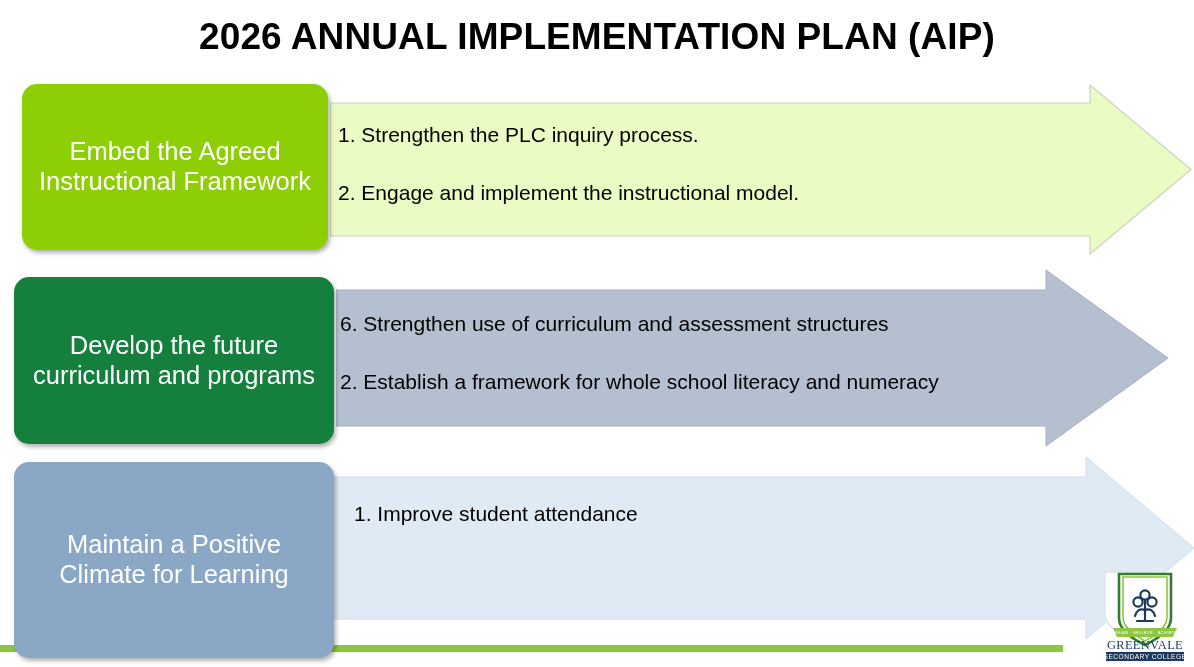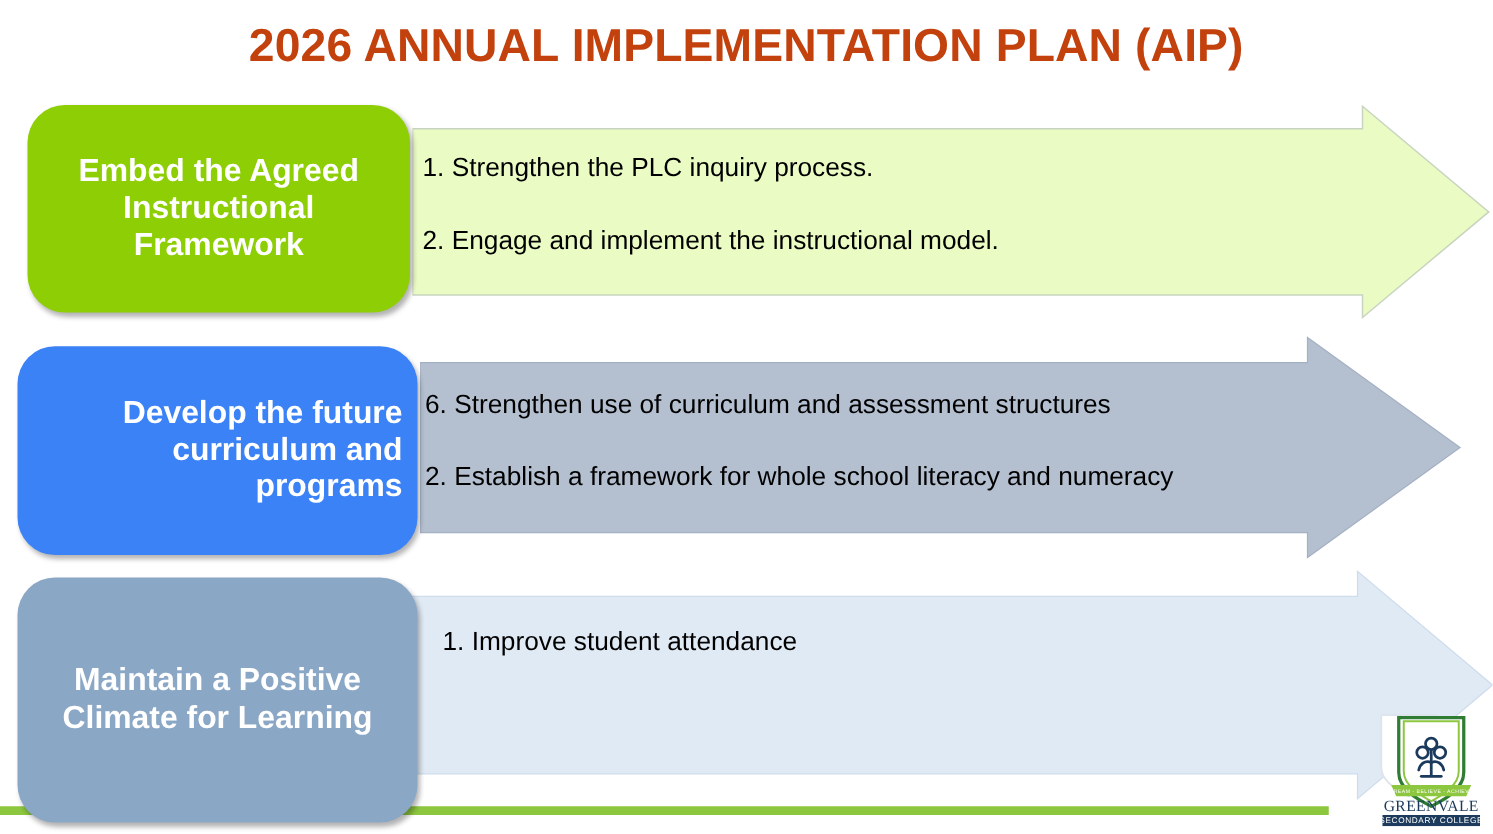--- a/index.html
+++ b/index.html
@@ -26,21 +26,21 @@
 
   
   .slide-title {
     position: absolute;
     left: 0;
     top: 16px;
     width: 1194px;
     text-align: center;
     font-size: 37px;
     font-weight: bold;
-    color: #c2410c;
+    color: #000000;
     letter-spacing: 0.1px;
     white-space: nowrap;
   }
 
   
   .row {
     position: absolute;
     left: 0;
   }
   .row-1 { top: 82px;  height: 175px; width: 1194px; }
@@ -51,42 +51,41 @@
   .arrow {
     position: absolute;
     top: 0;
     height: 100%;
   }
   .arrow svg { display: block; }
 
   
   .goal-box {
     position: absolute;
-    border-radius: 30px;
+    border-radius: 15px;
     display: flex;
     align-items: center;
     justify-content: center;
     text-align: center;
     color: #ffffff;
-    font-weight: bold;
+    font-weight: normal;
     font-size: 25.5px;
     line-height: 1.16;
     padding: 16px 12px;
     box-sizing: border-box;
     box-shadow: 2px 3px 4px rgba(0,0,0,0.30);
     z-index: 5;
   }
   .goal-1 {
     left: 22px;  top: 84px;  width: 306px; height: 166px;
     background: #8DCE05;
   }
   .goal-2 {
     left: 14px;  top: 277px; width: 320px; height: 167px;
-    background: #3b82f6;
-    text-align: right;
+    background: #15803d;
   }
   .goal-3 {
     left: 14px;  top: 462px; width: 320px; height: 196px;
     background: #8BA7C6;
   }
 
   
   .bullets {
     position: absolute;
     z-index: 6;

